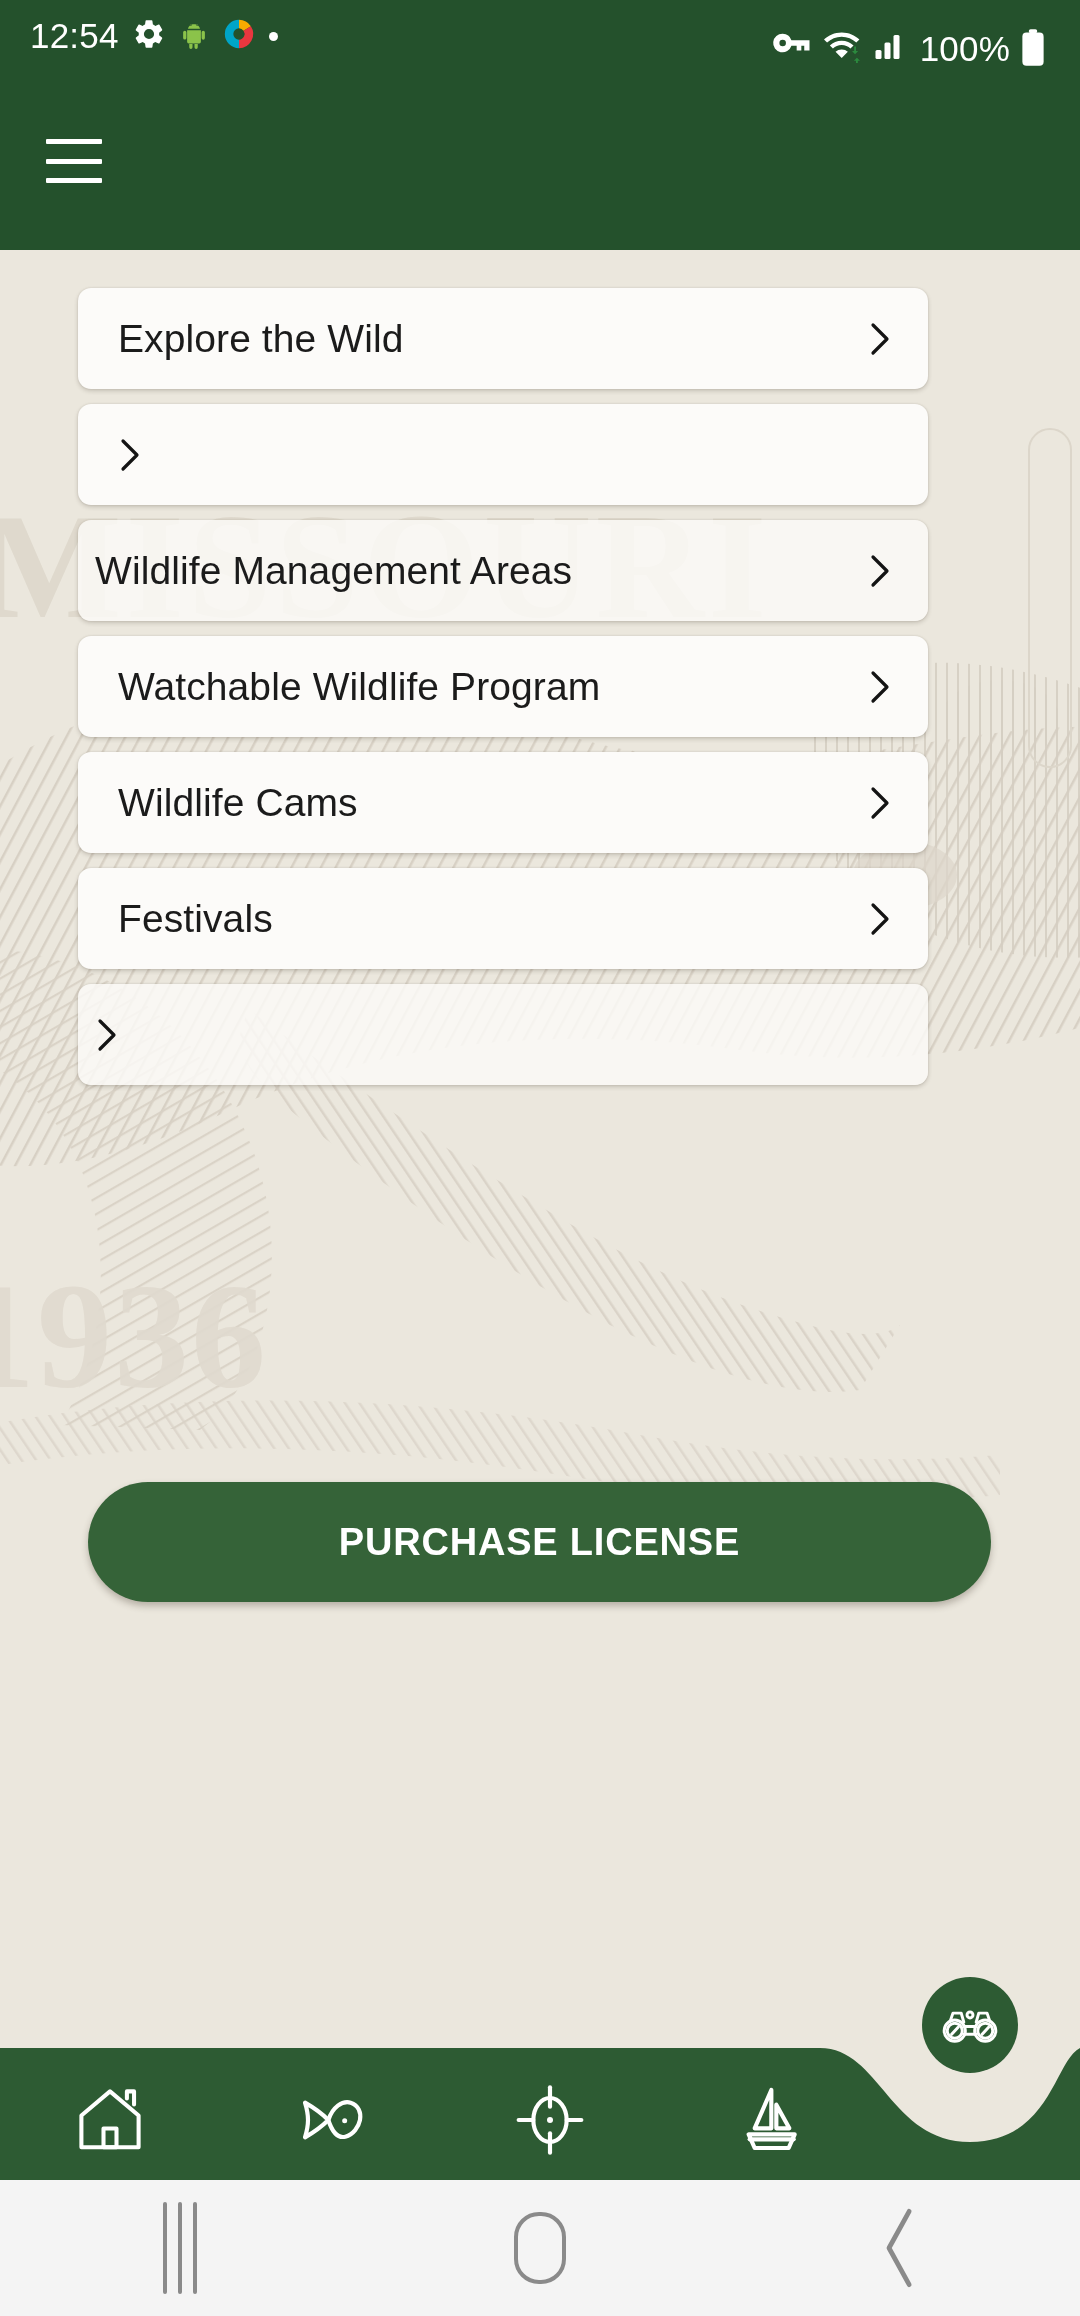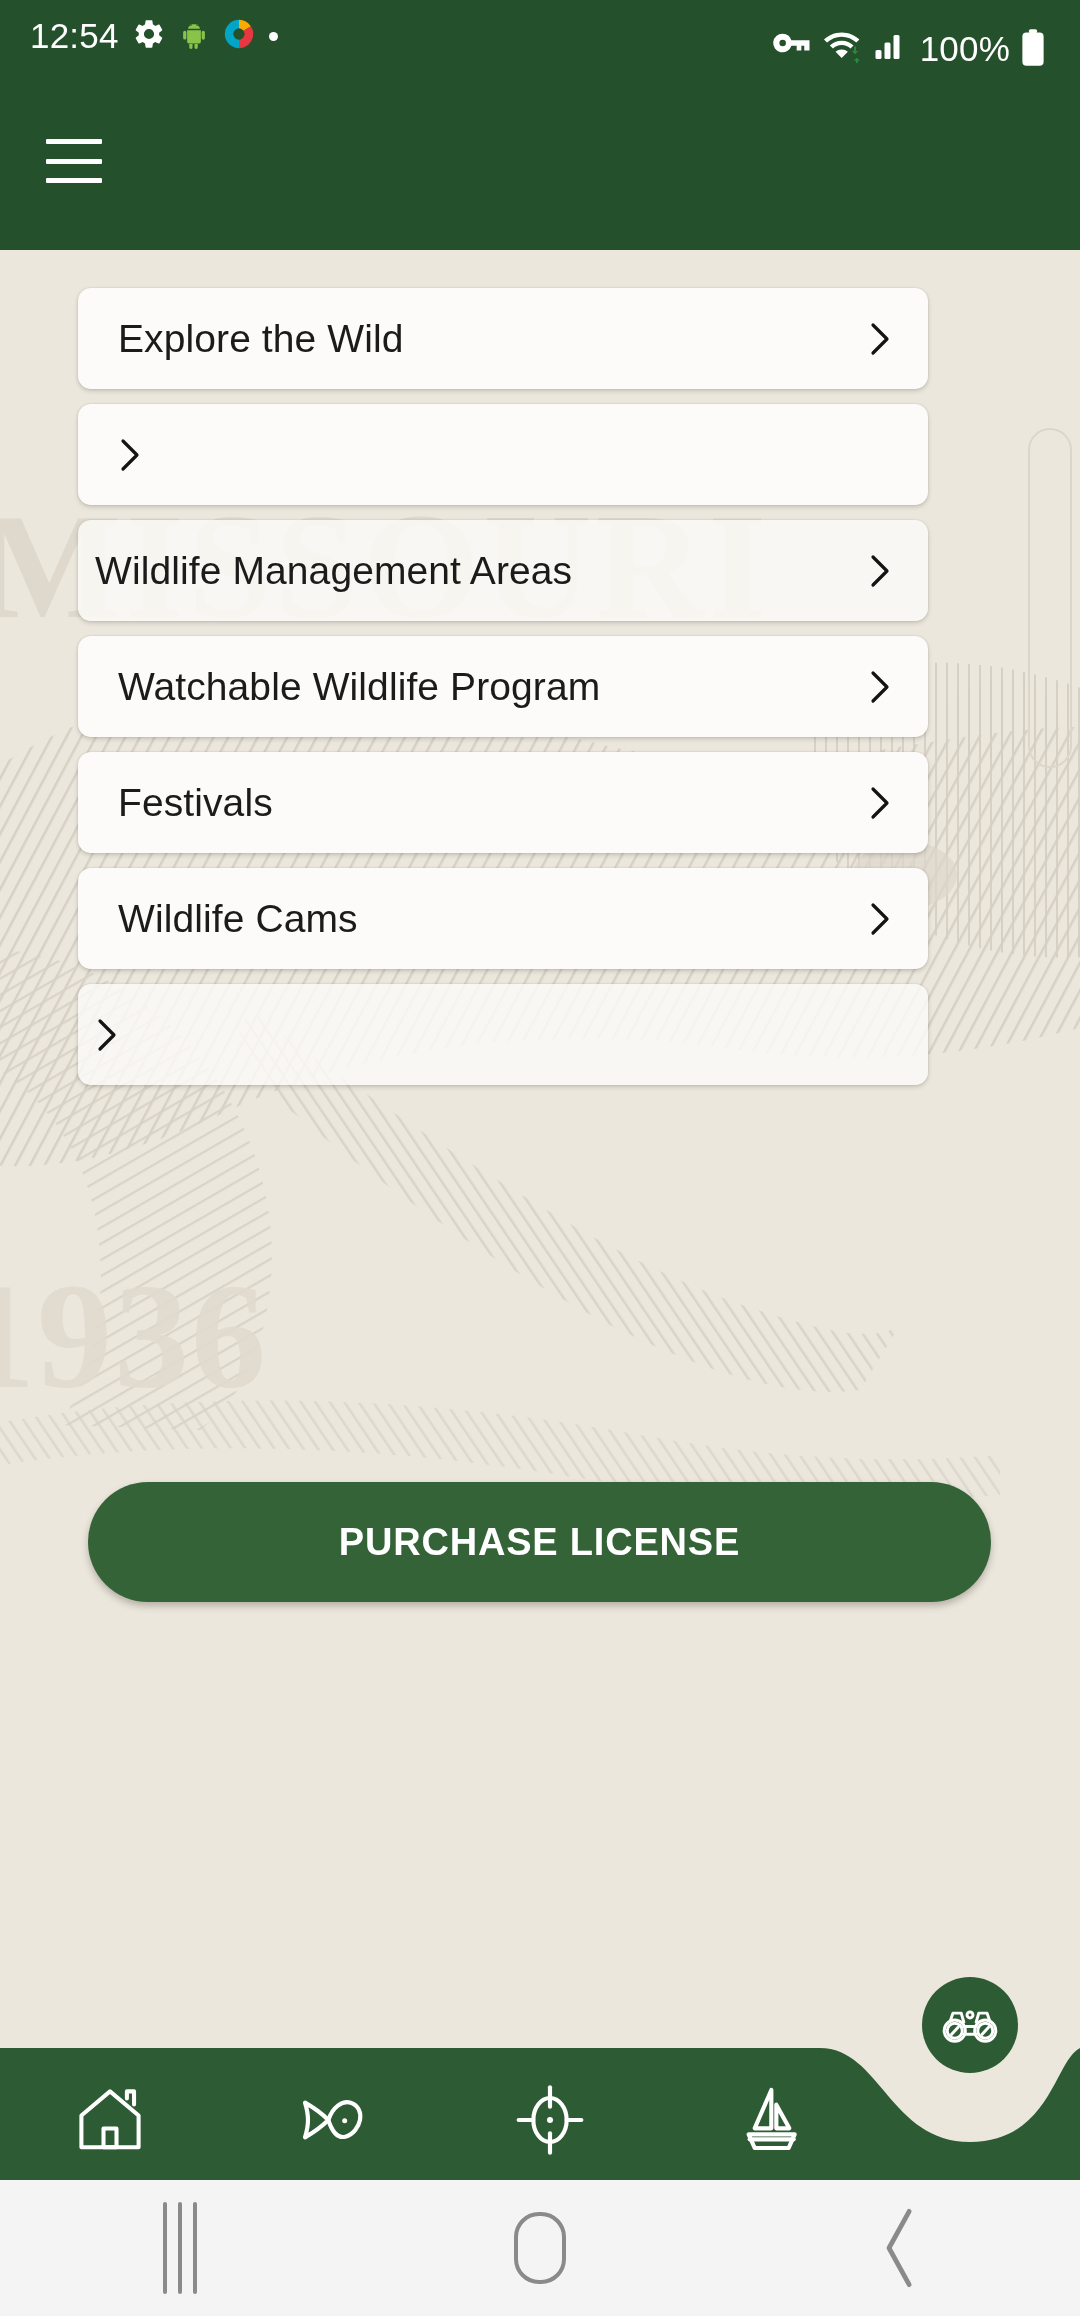--- a/index.html
+++ b/index.html
@@ -252,28 +252,28 @@
     </div>
 
     <div class="menu-card">
       <span class="menu-label">Watchable Wildlife Program</span>
       <svg class="chev" viewBox="0 0 24 40" fill="none" stroke="#141414" stroke-width="3.2" stroke-linecap="round" stroke-linejoin="round">
           <polyline points="5,6 19,20 5,34"></polyline>
         </svg>
     </div>
 
     <div class="menu-card">
+      <span class="menu-label">Wildlife Cams</span>
+      <svg class="chev" viewBox="0 0 24 40" fill="none" stroke="#141414" stroke-width="3.2" stroke-linecap="round" stroke-linejoin="round">
+          <polyline points="5,6 19,20 5,34"></polyline>
+        </svg>
+    </div>
+
+    <div class="menu-card">
       <span class="menu-label">Festivals</span>
-      <svg class="chev" viewBox="0 0 24 40" fill="none" stroke="#141414" stroke-width="3.2" stroke-linecap="round" stroke-linejoin="round">
-          <polyline points="5,6 19,20 5,34"></polyline>
-        </svg>
-    </div>
-
-    <div class="menu-card">
-      <span class="menu-label">Wildlife Cams</span>
       <svg class="chev" viewBox="0 0 24 40" fill="none" stroke="#141414" stroke-width="3.2" stroke-linecap="round" stroke-linejoin="round">
           <polyline points="5,6 19,20 5,34"></polyline>
         </svg>
     </div>
 
     <div class="menu-card translucent">
       <svg class="chev" viewBox="0 0 24 40" fill="none" stroke="#141414" stroke-width="3.2" stroke-linecap="round" stroke-linejoin="round">
           <polyline points="5,6 19,20 5,34"></polyline>
         </svg>
     </div>

